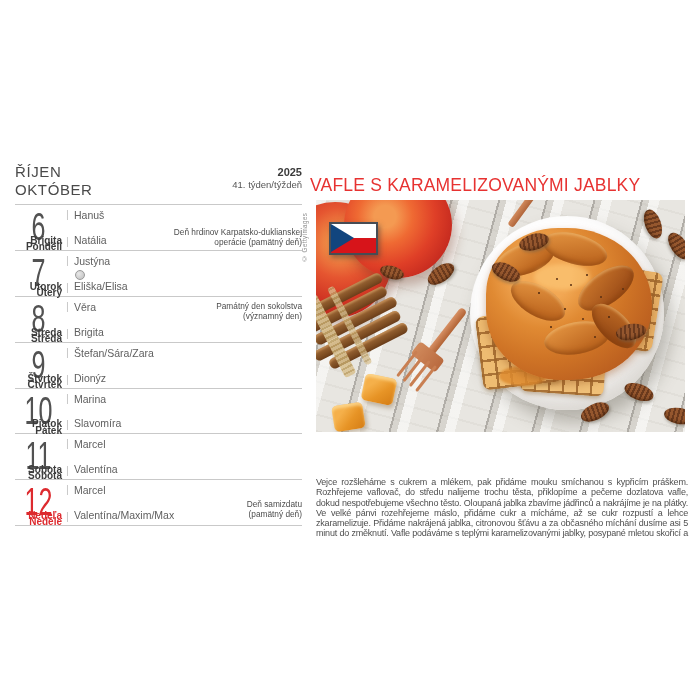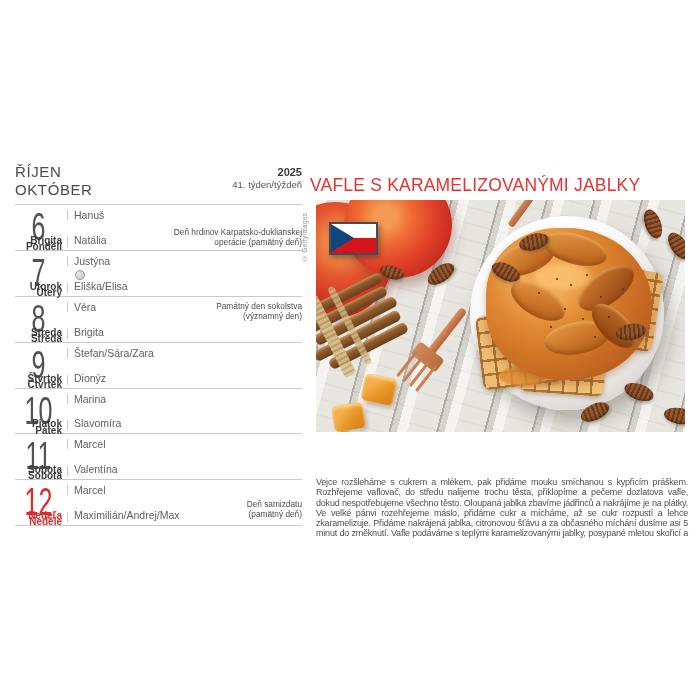--- a/index.html
+++ b/index.html
@@ -216,21 +216,21 @@
       <span class="nm nm2">Valentína</span>
     </div>
 
     <div class="cal-row red">
       <span class="dl dl1">Neděle</span>
       <span class="bar bar1">|</span>
       <span class="nm nm1">Marcel</span>
       <div class="dnum">12</div>
       <span class="dl dl2">Nedeľa</span>
       <span class="bar bar2">|</span>
-      <span class="nm nm2">Maximilián/Andrej/Max</span>
+      <span class="nm nm2">Valentína/Maxim/Max</span>
       <div class="note n-mid">Deň samizdatu
 (pamätný deň)</div>
     </div>
   </div>
 
   <div class="recipe-title">VAFLE S KARAMELIZOVANÝMI JABLKY</div>
   <div class="credit">© Gettyimages</div>
 
   <div class="photo">
     <div class="plate"></div>

